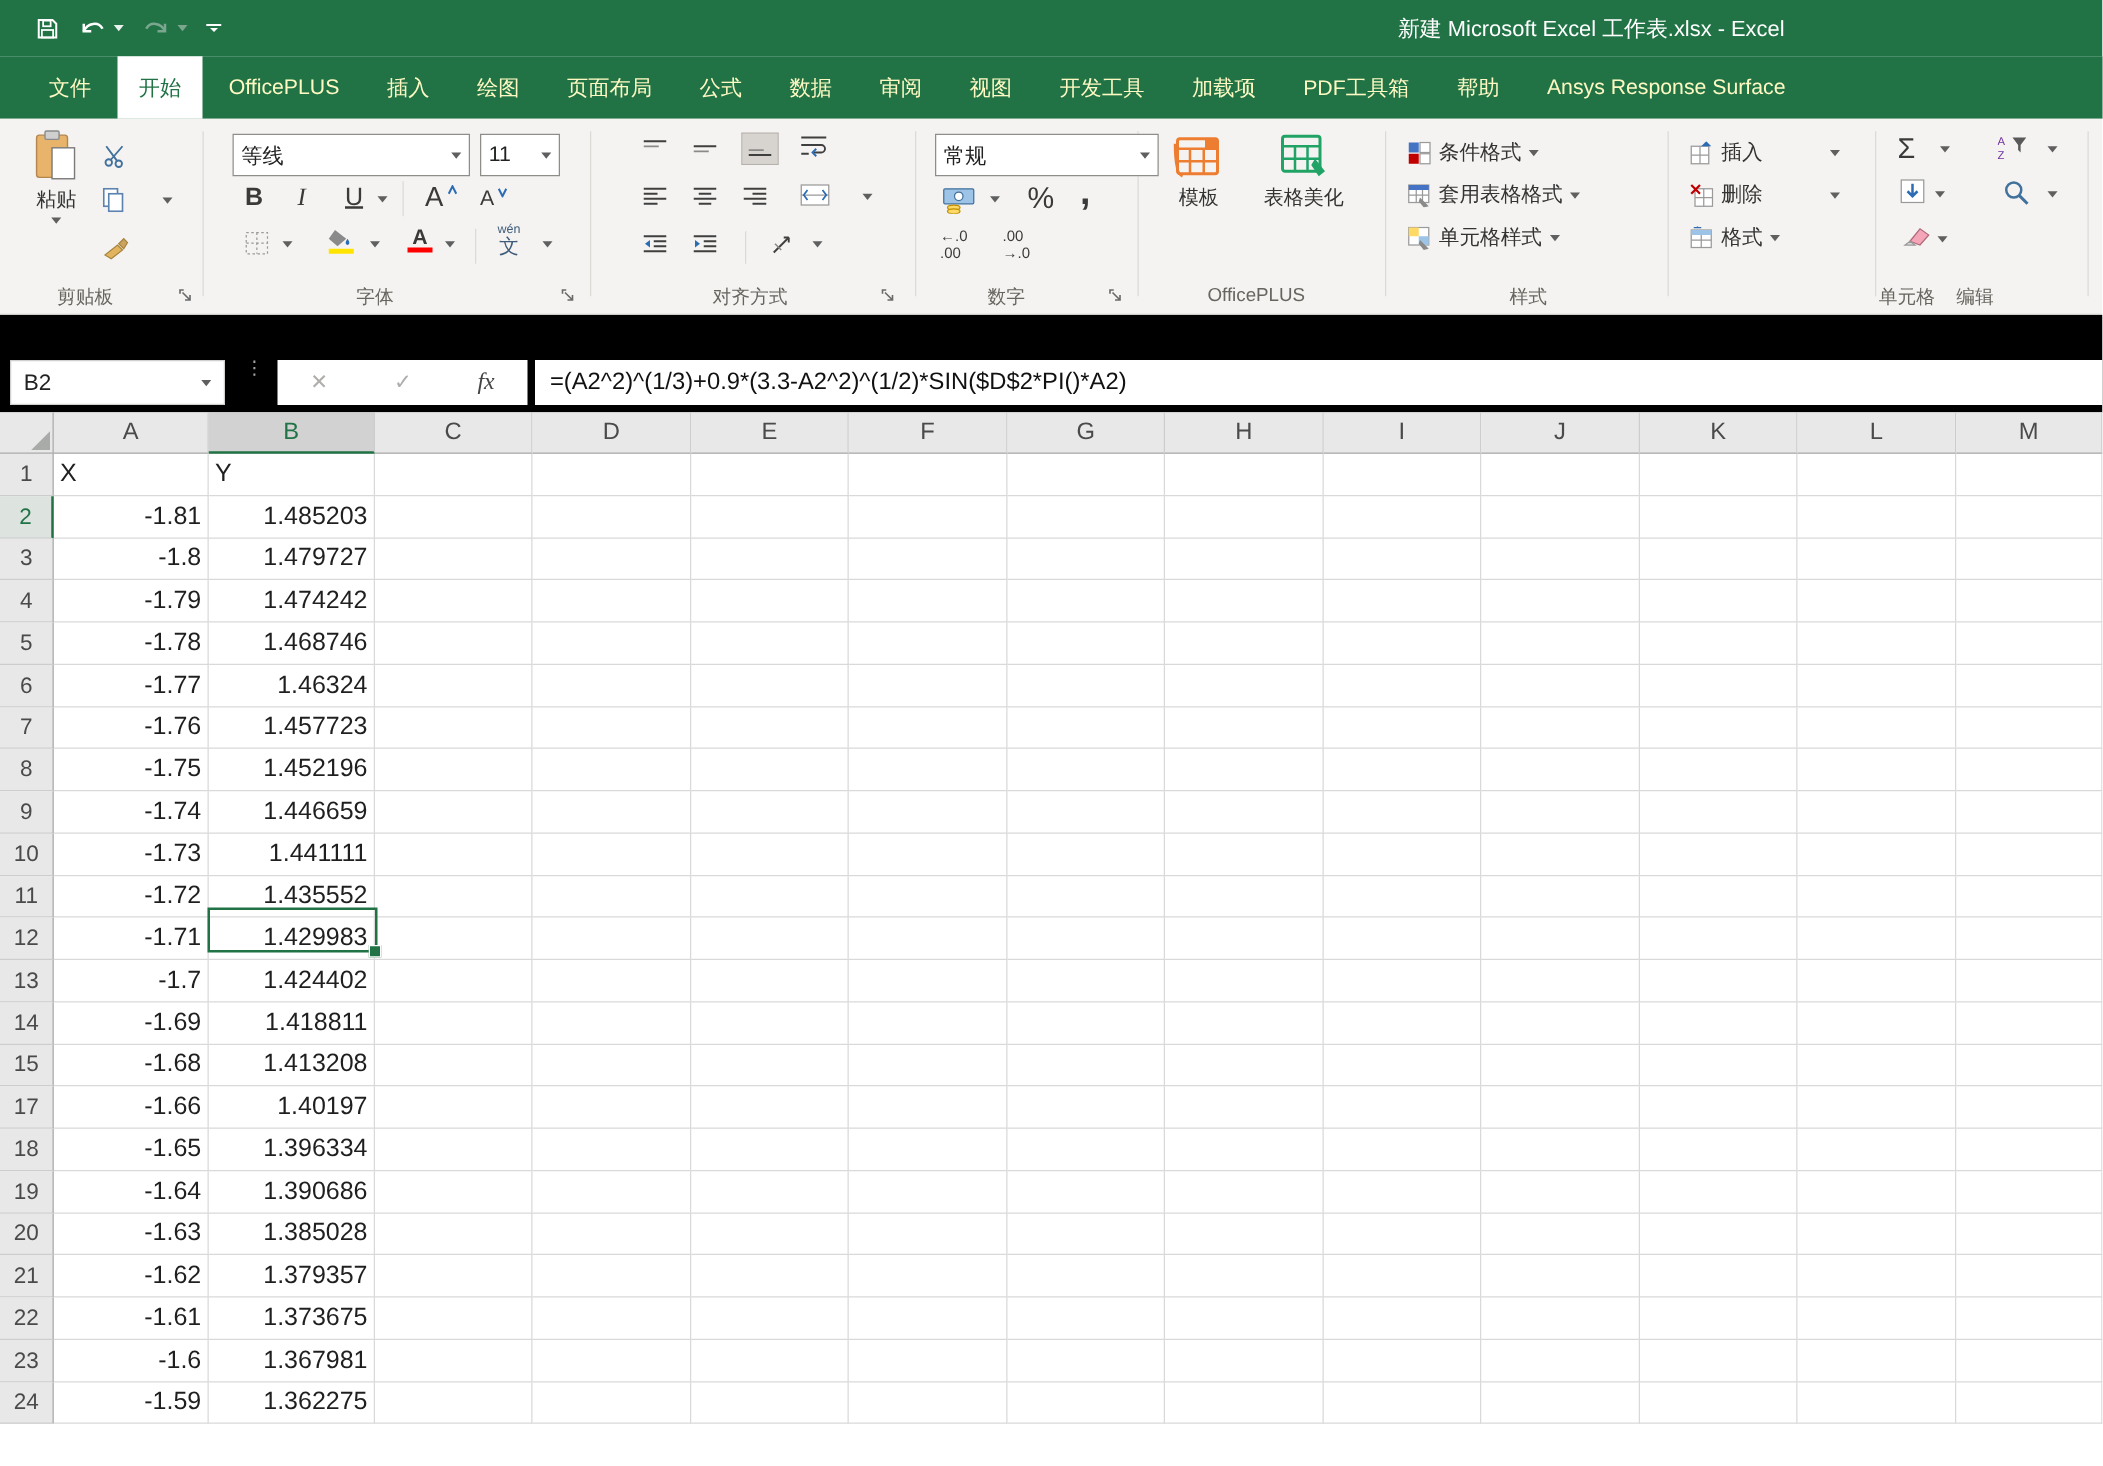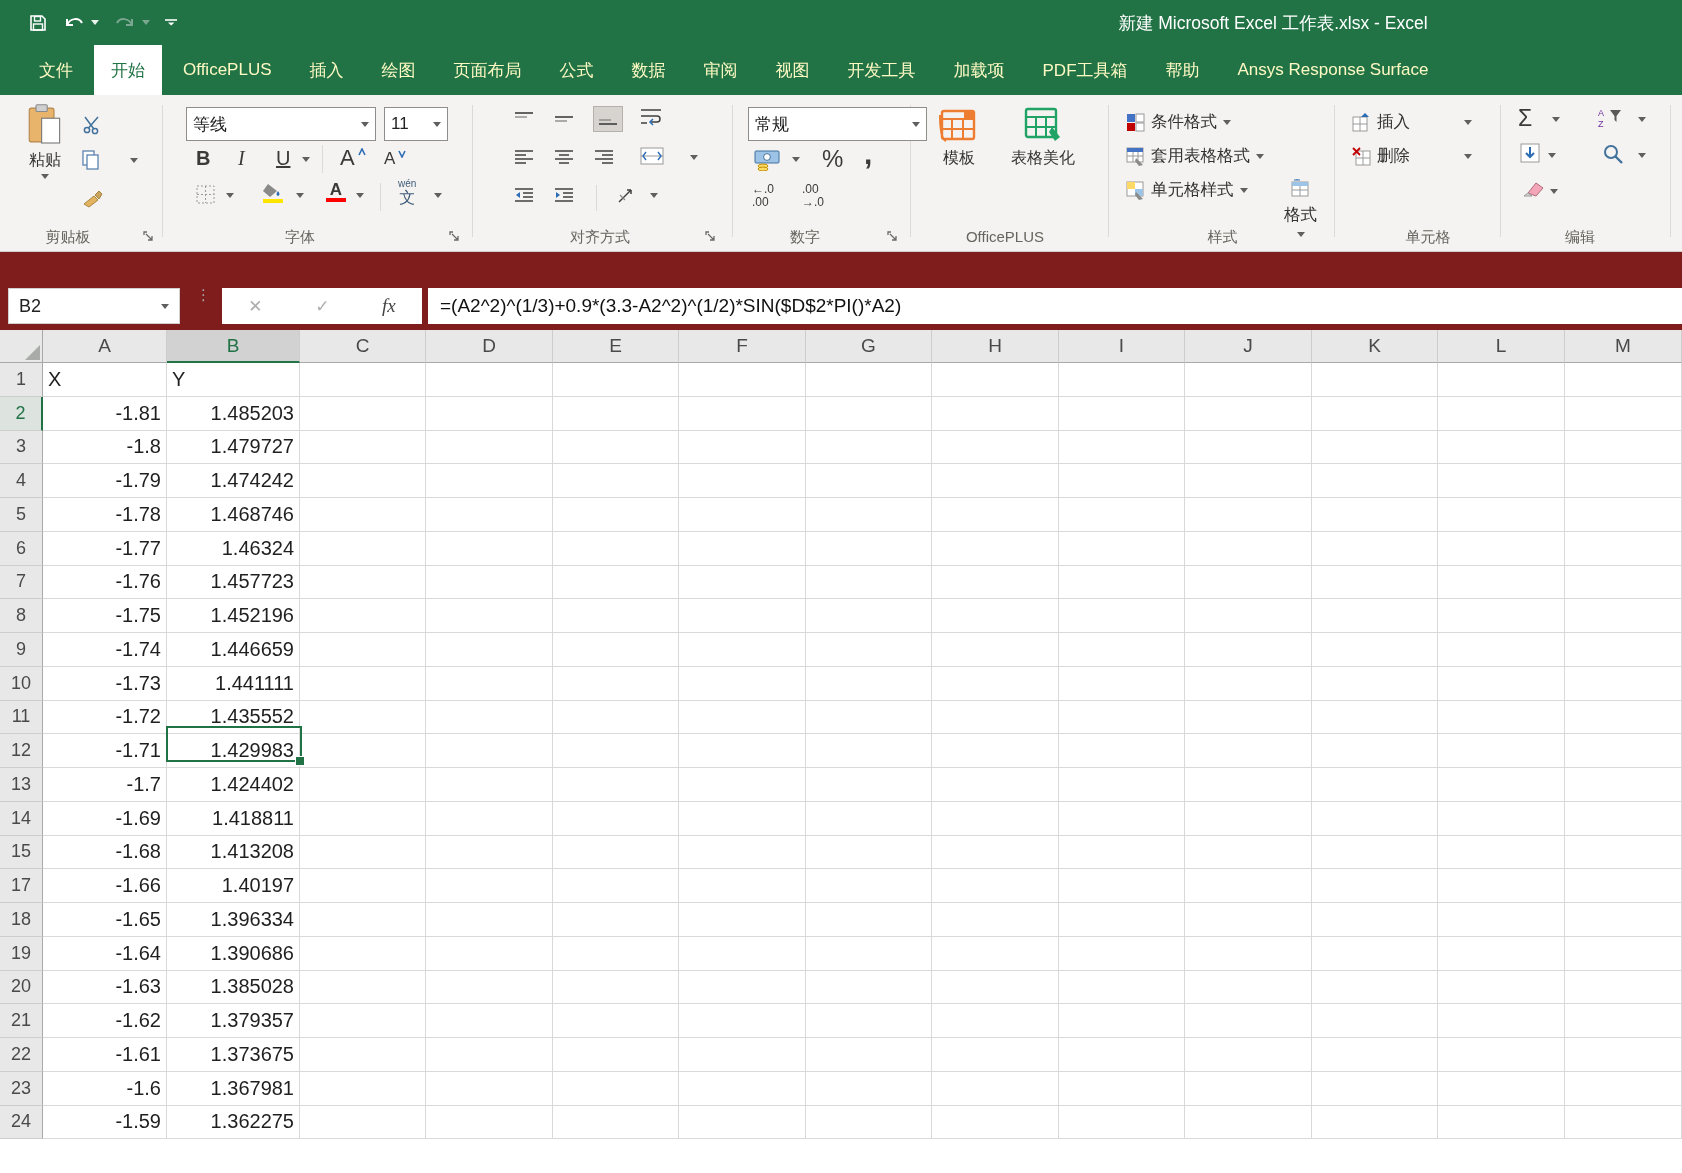--- a/index.html
+++ b/index.html
@@ -25,21 +25,21 @@
   .grouplabel{position:absolute;top:133px;height:20px;font-size:15px;color:#67655f;text-align:center;}
   .launcher{position:absolute;top:135px;width:14px;height:14px;cursor:pointer;}
   .bigbtn{position:absolute;display:flex;flex-direction:column;align-items:center;gap:3px;cursor:pointer;}
   .bigbtn .lbl{font-size:16px;color:#333;}
   .combo{position:absolute;background:#fff;border:1px solid #8f8d89;display:flex;align-items:center;padding:0 6px;box-sizing:border-box;cursor:pointer;}
   .combo .cv{flex:1;font-size:17px;color:#222;}
   .smallbtn{position:absolute;display:flex;align-items:center;gap:3px;cursor:pointer;}
   .selbox{background:#d7d3cf;outline:1px solid #b5b1ac;}
   .itemrow{position:absolute;display:flex;align-items:center;gap:6px;cursor:pointer;font-size:16.5px;color:#333;white-space:nowrap;}
   
-  #fbar{position:absolute;left:0;top:252px;width:1682px;height:78px;background:#7f1d1d;}
+  #fbar{position:absolute;left:0;top:252px;width:1682px;height:78px;background:#000000;}
   #namebox{position:absolute;left:8px;top:36px;width:172px;height:36px;background:#fff;border:1px solid #d2d0ce;box-sizing:border-box;display:flex;align-items:center;padding:0 10px;font-size:18px;color:#222;}
   #fxbox{position:absolute;left:222px;top:36px;width:200px;height:36px;background:#fff;display:flex;align-items:center;justify-content:space-around;}
   #formulafield{position:absolute;left:428px;top:36px;right:0;height:36px;background:#fff;display:flex;align-items:center;padding-left:12px;font-size:19px;color:#111;white-space:nowrap;}
   .dots{position:absolute;left:196px;top:38px;color:#a6a4a2;font-size:15px;letter-spacing:0;line-height:10px;}
   
   #sheet{position:absolute;left:0;top:330px;width:1682px;height:843px;background:#fff;}
   #colheads{display:flex;height:33px;}
   .cornercell{width:43px;height:33px;background:#e8e8e8;border-right:1px solid #a9a9a9;border-bottom:1px solid #a9a9a9;box-sizing:border-box;position:relative;cursor:pointer;}
   .cornercell .tri{position:absolute;right:2px;bottom:2px;width:0;height:0;border-left:15px solid transparent;border-bottom:15px solid #a9aba9;}
   .colhead{height:33px;background:#e8e8e8;border-right:1px solid #cdcdcd;border-bottom:1px solid #a9a9a9;box-sizing:border-box;display:flex;align-items:center;justify-content:center;font-size:19px;color:#4a4a4a;cursor:pointer;}
@@ -410,31 +410,31 @@
   </div>
   <div class="itemrow" style="left:1352px;top:50px;width:120px;">
     <svg width="19" height="19" viewBox="0 0 19 19">
       <rect x="4" y="4" width="14" height="14" fill="#fff" stroke="#9a9a9a"></rect>
       <path d="M4 11 H18 M11 4 V18" stroke="#9a9a9a"></path>
       <path d="M1 1 L8 8 M8 1 L1 8" stroke="#c00000" stroke-width="1.8"></path>
     </svg>
     <span style="flex:1">删除</span>
     <span class="chev"></span>
   </div>
-  <div class="itemrow" style="left:1284px;top:84px;flex-direction:column;">
+  <div class="itemrow" style="left:1352px;top:84px;">
     <svg width="19" height="19" viewBox="0 0 19 19">
       <rect x="1" y="3" width="16" height="14" fill="#fff" stroke="#9a9a9a"></rect>
       <rect x="1" y="3" width="16" height="4" fill="#9dc3e6"></rect>
       <path d="M1 11 H17 M9 7 V17" stroke="#9a9a9a"></path>
       <path d="M3 1 H9 M6 1 V0" stroke="#2b6cb5"></path>
     </svg>
     <span>格式</span>
     <span class="chev"></span>
   </div>
-  <div class="grouplabel" style="left:1368px;width:120px;">单元格</div>
+  <div class="grouplabel" style="left:1428px;width:120px;text-align:right;">单元格</div>
 
   <div class="smallbtn" style="left:1518px;top:10px;font-size:23px;color:#3a3a3a;">
       <span>Σ</span>
     </div>
   <span class="chev abs" style="left:1552px;top:22px;"></span>
   <div class="smallbtn" style="left:1598px;top:12px;">
     <svg width="24" height="22" viewBox="0 0 24 22">
       <text x="0" y="9" font-size="9" fill="#7030a0" font-family="sans-serif">A</text>
       <text x="0" y="20" font-size="9" fill="#7030a0" font-family="sans-serif">Z</text>
       <path d="M12 3 H23 L18.5 9 V15 L16.5 13 V9 Z" fill="#595959"></path>

